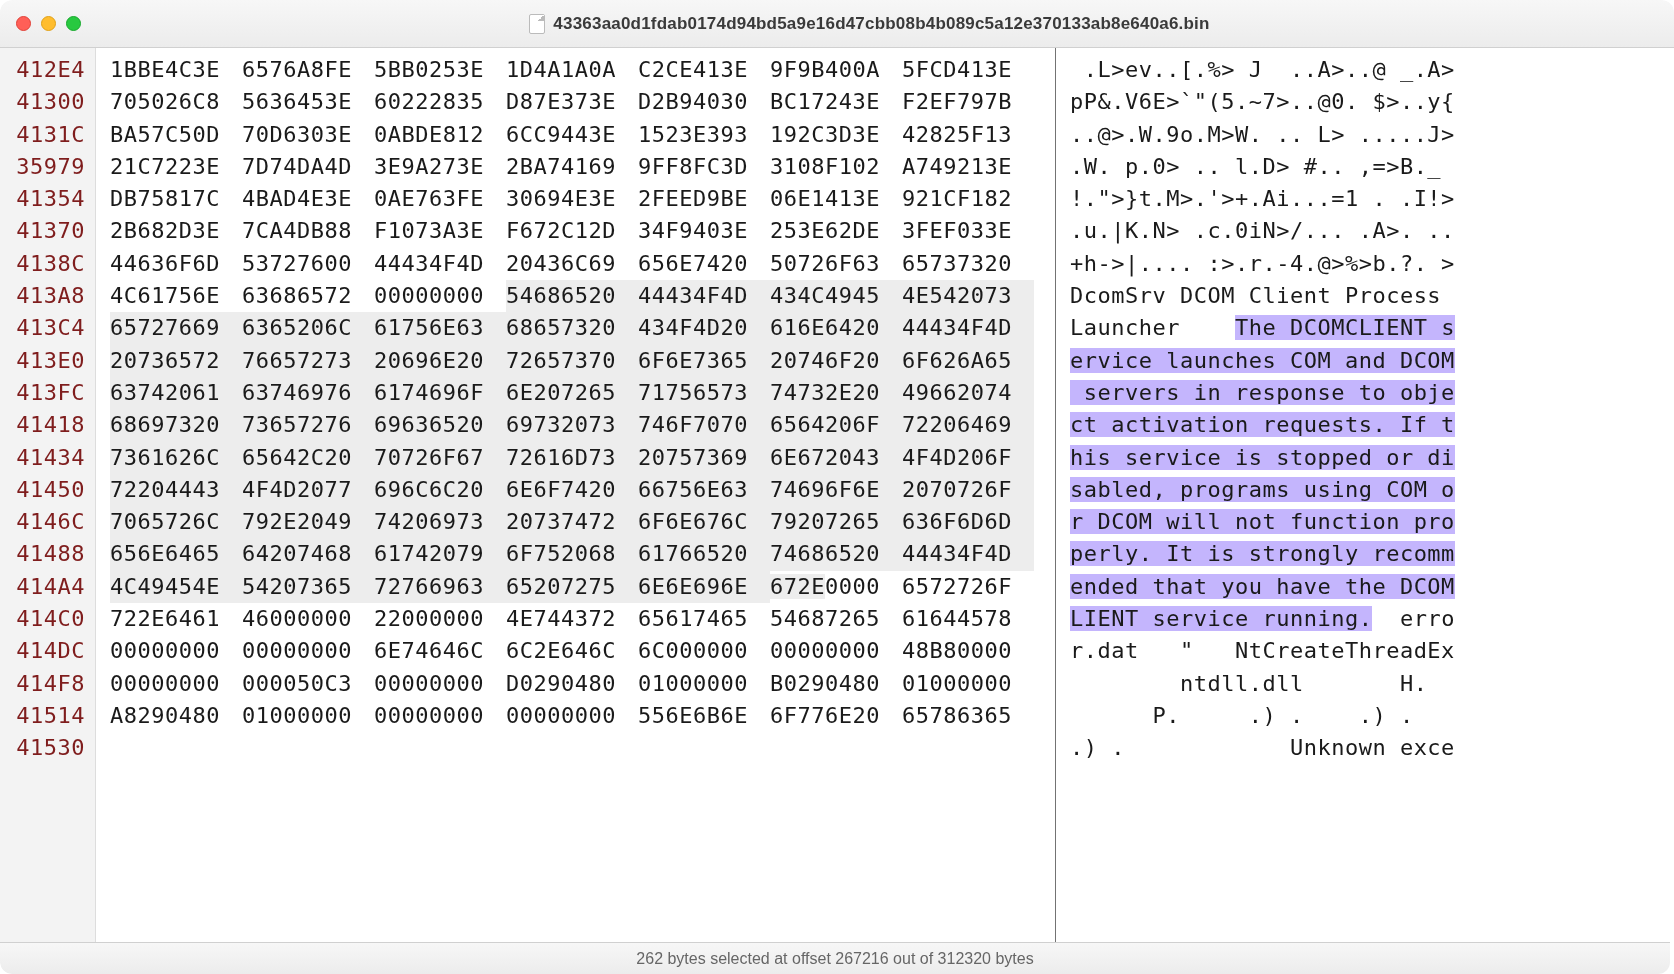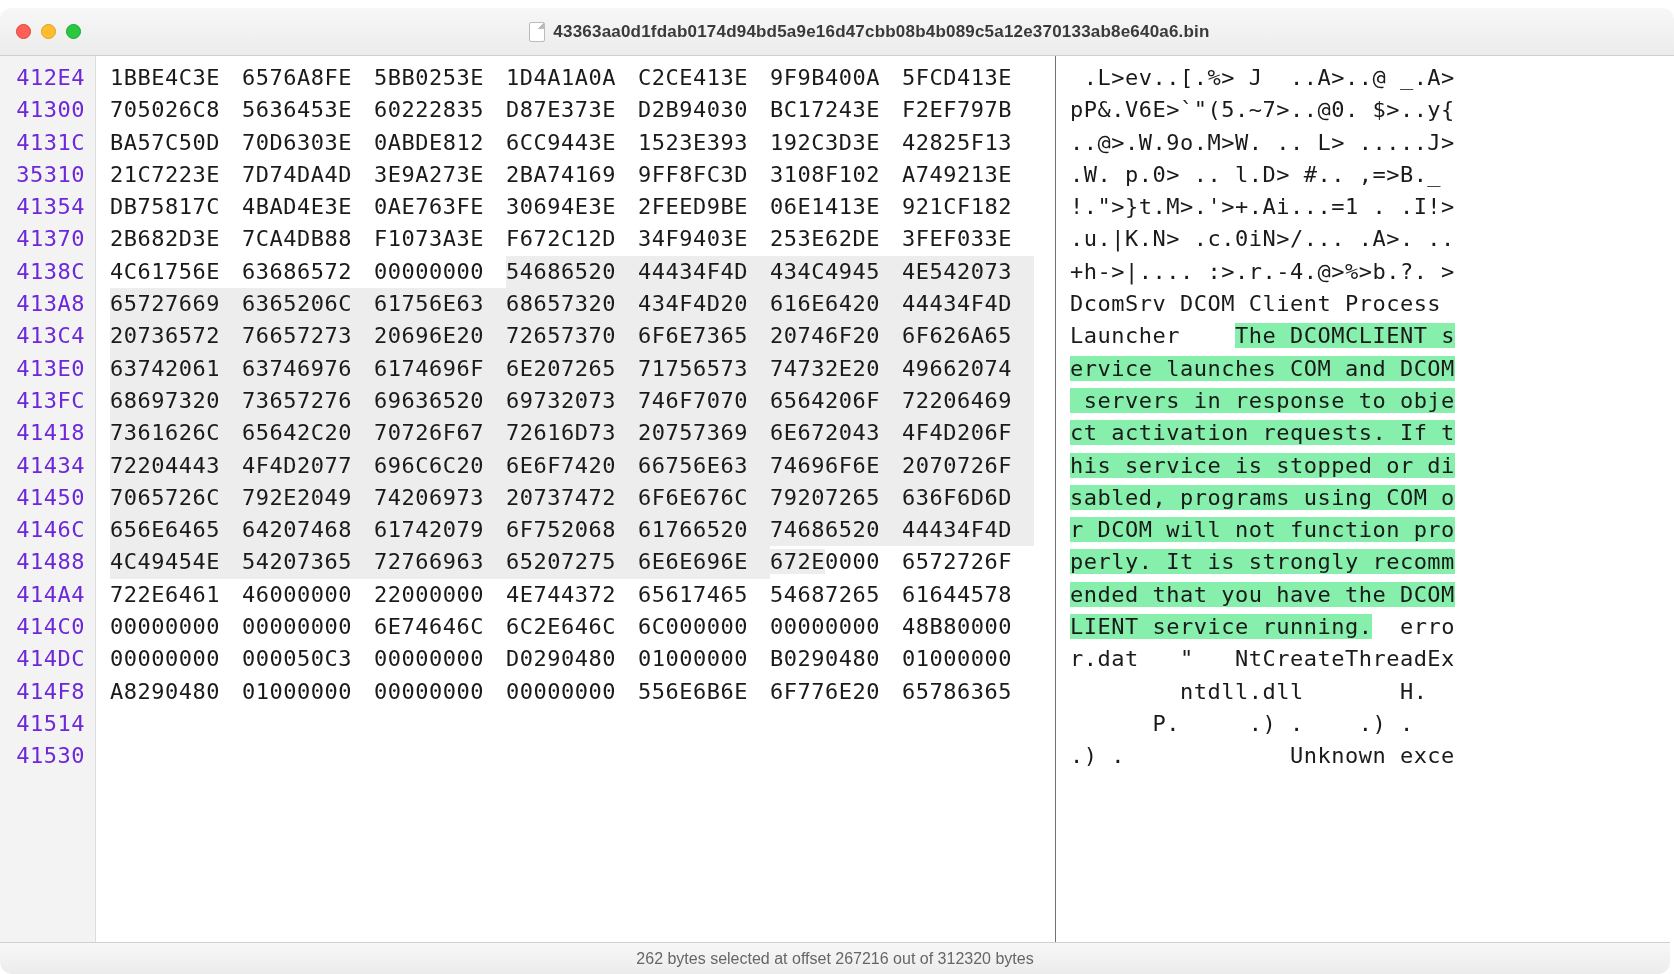--- a/index.html
+++ b/index.html
@@ -1,35 +1,35 @@
 <!DOCTYPE html>
 <html><head>
 <meta charset="utf-8">
 <style>
 * { margin:0; padding:0; box-sizing:border-box; }
 body { font-family: -apple-system, BlinkMacSystemFont, "Helvetica Neue", Arial, sans-serif; background:#fff; width:1674px; height:974px; overflow:hidden; border-radius:12px; position:relative; }
-.titlebar { height:48px; background:linear-gradient(#f7f7f7,#ececec); border-bottom:1px solid #d0d0d0; display:flex; align-items:center; padding:0 16px; border-radius:12px 12px 0 0;margin-top:8px; }
+.titlebar { height:48px; background:linear-gradient(#f7f7f7,#ececec); border-bottom:1px solid #d0d0d0; display:flex; align-items:center; padding:0 16px; border-radius:12px 12px 0 0; }
 .traffic { display:flex; gap:10px; }
 .dot { width:15px; height:15px; border-radius:50%; }
 .dot.red { background:#ff5f57; border:0.5px solid #e14138; }
 .dot.yellow { background:#ffbd2e; border:0.5px solid #e1a117; }
 .dot.green { background:#28c940; border:0.5px solid #17a92c; }
 .title-wrap { flex:1; display:flex; align-items:center; justify-content:center; gap:8px; }
 .doc-icon { width:16px; height:20px; background:#fff; border:1px solid #bbb; border-radius:2px; position:relative; }
 .doc-icon::before { content:""; position:absolute; top:0; right:0; width:6px; height:6px; background:linear-gradient(135deg,#fff 50%,#bbb 50%); }
 .title-text { font-size:17px; font-weight:600; color:#3a3a3a; letter-spacing:0.2px; }
 .content { display:flex; height:894px; font-family: "SF Mono","Menlo","Monaco",monospace; font-size:22px; line-height:1.47; letter-spacing:0.5px; }
-.offcol { width:96px; background:#f3f3f3; border-right:1px solid #ddd; color:#6d28d9; text-align:right; padding:6px 10px 0 0; }
+.offcol { width:96px; background:#f3f3f3; border-right:1px solid #ddd; color:#7f1d1d; text-align:right; padding:6px 10px 0 0; }
 .offcol div { height:32.3px; }
 .hexcol { width:960px; padding:6px 0 0 14px; color:#1a1a1a; border-right:1px solid #737373; position:relative; }
 .hexline { height:32.3px; white-space:pre; position:relative; }
 .hexline .grp { display:inline-block; width:132px; }
 .asciicol { flex:1; padding:6px 0 0 14px; color:#1a1a1a; white-space:pre; overflow:hidden; }
 .asciiline { height:32.3px; }
-.sel { background:#86efac; }
+.sel { background:#c4b5fd; }
 .sel-hex { background:#ededed; }
 .statusbar { position:absolute; bottom:0; left:0; right:4px; height:32px; background:linear-gradient(#f7f7f7,#ececec); border-top:1px solid #d0d0d0; display:flex; align-items:center; justify-content:center; font-size:16px; color:#666; border-radius:0 0 12px 12px; }
 </style>
 </head>
 <body>
 
 <div class="titlebar">
   <div class="traffic">
     <div class="dot red"></div>
     <div class="dot yellow"></div>
@@ -39,21 +39,21 @@
     <div class="doc-icon"></div>
     <div class="title-text">43363aa0d1fdab0174d94bd5a9e16d47cbb08b4b089c5a12e370133ab8e640a6.bin</div>
   </div>
 </div>
 
 <div class="content">
   <div class="offcol" id="offcol">
       <div>412E4</div>
       <div>41300</div>
       <div>4131C</div>
-      <div>35310</div>
+      <div>35979</div>
       <div>41354</div>
       <div>41370</div>
       <div>4138C</div>
       <div>413A8</div>
       <div>413C4</div>
       <div>413E0</div>
       <div>413FC</div>
       <div>41418</div>
       <div>41434</div>
       <div>41450</div>
@@ -66,20 +66,21 @@
       <div>41514</div>
       <div>41530</div>
     </div>
   <div class="hexcol" id="hexcol">
       <div class="hexline"><span class="grp">1BBE4C3E</span><span class="grp">6576A8FE</span><span class="grp">5BB0253E</span><span class="grp">1D4A1A0A</span><span class="grp">C2CE413E</span><span class="grp">9F9B400A</span><span class="grp">5FCD413E</span></div>
       <div class="hexline"><span class="grp">705026C8</span><span class="grp">5636453E</span><span class="grp">60222835</span><span class="grp">D87E373E</span><span class="grp">D2B94030</span><span class="grp">BC17243E</span><span class="grp">F2EF797B</span></div>
       <div class="hexline"><span class="grp">BA57C50D</span><span class="grp">70D6303E</span><span class="grp">0ABDE812</span><span class="grp">6CC9443E</span><span class="grp">1523E393</span><span class="grp">192C3D3E</span><span class="grp">42825F13</span></div>
       <div class="hexline"><span class="grp">21C7223E</span><span class="grp">7D74DA4D</span><span class="grp">3E9A273E</span><span class="grp">2BA74169</span><span class="grp">9FF8FC3D</span><span class="grp">3108F102</span><span class="grp">A749213E</span></div>
       <div class="hexline"><span class="grp">DB75817C</span><span class="grp">4BAD4E3E</span><span class="grp">0AE763FE</span><span class="grp">30694E3E</span><span class="grp">2FEED9BE</span><span class="grp">06E1413E</span><span class="grp">921CF182</span></div>
       <div class="hexline"><span class="grp">2B682D3E</span><span class="grp">7CA4DB88</span><span class="grp">F1073A3E</span><span class="grp">F672C12D</span><span class="grp">34F9403E</span><span class="grp">253E62DE</span><span class="grp">3FEF033E</span></div>
+      <div class="hexline"><span class="grp">44636F6D</span><span class="grp">53727600</span><span class="grp">44434F4D</span><span class="grp">20436C69</span><span class="grp">656E7420</span><span class="grp">50726F63</span><span class="grp">65737320</span></div>
       <div class="hexline"><span class="grp">4C61756E</span><span class="grp">63686572</span><span class="grp">00000000</span><span class="grp sel-hex">54686520</span><span class="grp sel-hex">44434F4D</span><span class="grp sel-hex">434C4945</span><span class="grp sel-hex">4E542073</span></div>
       <div class="hexline"><span class="grp sel-hex">65727669</span><span class="grp sel-hex">6365206C</span><span class="grp sel-hex">61756E63</span><span class="grp sel-hex">68657320</span><span class="grp sel-hex">434F4D20</span><span class="grp sel-hex">616E6420</span><span class="grp sel-hex">44434F4D</span></div>
       <div class="hexline"><span class="grp sel-hex">20736572</span><span class="grp sel-hex">76657273</span><span class="grp sel-hex">20696E20</span><span class="grp sel-hex">72657370</span><span class="grp sel-hex">6F6E7365</span><span class="grp sel-hex">20746F20</span><span class="grp sel-hex">6F626A65</span></div>
       <div class="hexline"><span class="grp sel-hex">63742061</span><span class="grp sel-hex">63746976</span><span class="grp sel-hex">6174696F</span><span class="grp sel-hex">6E207265</span><span class="grp sel-hex">71756573</span><span class="grp sel-hex">74732E20</span><span class="grp sel-hex">49662074</span></div>
       <div class="hexline"><span class="grp sel-hex">68697320</span><span class="grp sel-hex">73657276</span><span class="grp sel-hex">69636520</span><span class="grp sel-hex">69732073</span><span class="grp sel-hex">746F7070</span><span class="grp sel-hex">6564206F</span><span class="grp sel-hex">72206469</span></div>
       <div class="hexline"><span class="grp sel-hex">7361626C</span><span class="grp sel-hex">65642C20</span><span class="grp sel-hex">70726F67</span><span class="grp sel-hex">72616D73</span><span class="grp sel-hex">20757369</span><span class="grp sel-hex">6E672043</span><span class="grp sel-hex">4F4D206F</span></div>
       <div class="hexline"><span class="grp sel-hex">72204443</span><span class="grp sel-hex">4F4D2077</span><span class="grp sel-hex">696C6C20</span><span class="grp sel-hex">6E6F7420</span><span class="grp sel-hex">66756E63</span><span class="grp sel-hex">74696F6E</span><span class="grp sel-hex">2070726F</span></div>
       <div class="hexline"><span class="grp sel-hex">7065726C</span><span class="grp sel-hex">792E2049</span><span class="grp sel-hex">74206973</span><span class="grp sel-hex">20737472</span><span class="grp sel-hex">6F6E676C</span><span class="grp sel-hex">79207265</span><span class="grp sel-hex">636F6D6D</span></div>
       <div class="hexline"><span class="grp sel-hex">656E6465</span><span class="grp sel-hex">64207468</span><span class="grp sel-hex">61742079</span><span class="grp sel-hex">6F752068</span><span class="grp sel-hex">61766520</span><span class="grp sel-hex">74686520</span><span class="grp sel-hex">44434F4D</span></div>
       <div class="hexline"><span class="grp sel-hex">4C49454E</span><span class="grp sel-hex">54207365</span><span class="grp sel-hex">72766963</span><span class="grp sel-hex">65207275</span><span class="grp sel-hex">6E6E696E</span><span class="grp"><span class="sel-hex">672E</span><span>0000</span></span><span class="grp">6572726F</span></div>

